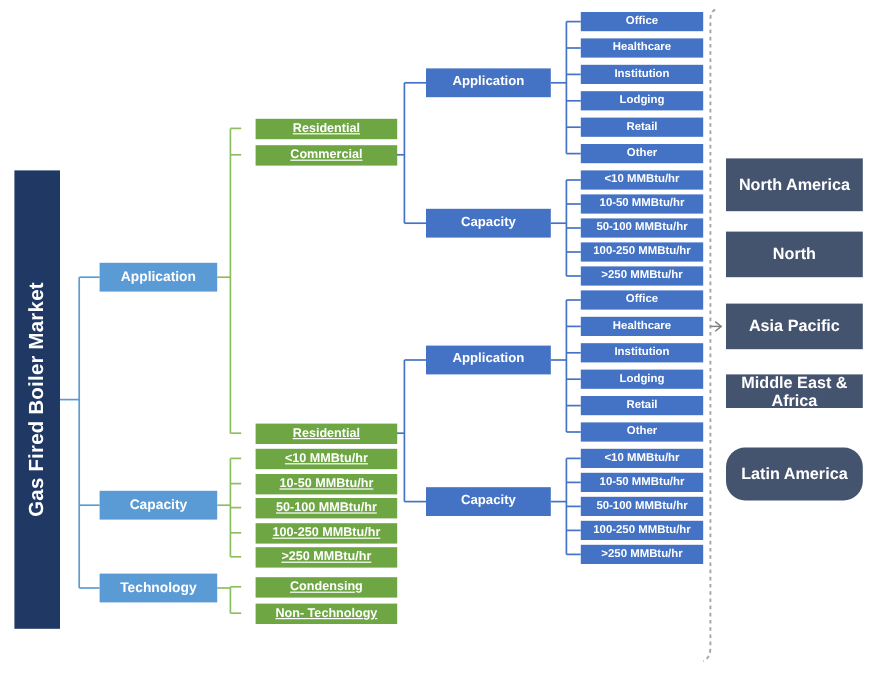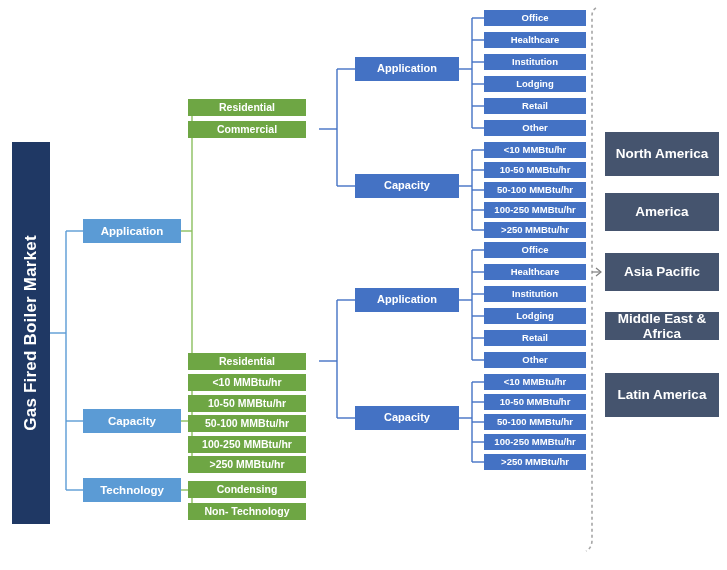--- a/index.html
+++ b/index.html
@@ -42,23 +42,24 @@
     width: 98px; height: 24px;
     font-size: 11.5px;
   }
   .seg.s0 { top: 219px; }
   .seg.s1 { top: 409px; }
   .seg.s2 { top: 478px; text-align: center; }
 
   
   .grn {
     background: #6EA644;
-    left: 188px;
+    left: 213px;
     width: 118px; height: 17px;
     font-size: 10.5px;
+    text-decoration: underline;
   }
 
   
   .hub {
     background: #4472C4;
     left: 355px;
     width: 104px; height: 24px;
     font-size: 11px;
   }
   .hub.h0 { top: 57px; }
@@ -79,21 +80,21 @@
     background: #45546E;
     left: 605px;
     width: 114px;
     font-size: 13.5px;
     line-height: 1.12;
   }
   .region.r0 { top: 132px; height: 44px; }
   .region.r1 { top: 193px; height: 38px; }
   .region.r2 { top: 253px; height: 38px; }
   .region.r3 { top: 312px; height: 28px; }
-  .region.r4 { top: 373px; height: 44px; }
+  .region.r4 { top: 373px; height: 44px; border-radius: 16px; }
 
   svg.wires { position: absolute; inset: 0; width: 727px; height: 570px; z-index: 1; }
 </style>
 </head>
 <body>
 
 <div id="diagram">
 
   <svg class="wires" xmlns="http://www.w3.org/2000/svg">
 
@@ -298,21 +299,21 @@
     <span>100-250 MMBtu/hr</span>
   </div>
   <div class="node leaf" style="top:454px">
     <span>&gt;250 MMBtu/hr</span>
   </div>
 
   <div class="node region r0">
     <span>North America</span>
   </div>
   <div class="node region r1">
-    <span>America</span>
+    <span>North</span>
   </div>
   <div class="node region r2">
     <span>Asia Pacific</span>
   </div>
   <div class="node region r3">
     <span>Middle East &amp; Africa</span>
   </div>
   <div class="node region r4">
     <span>Latin America</span>
   </div>

